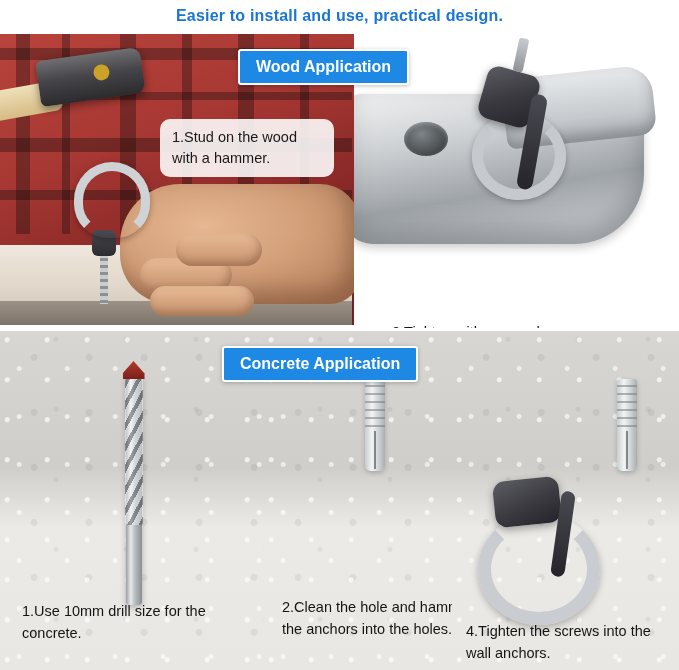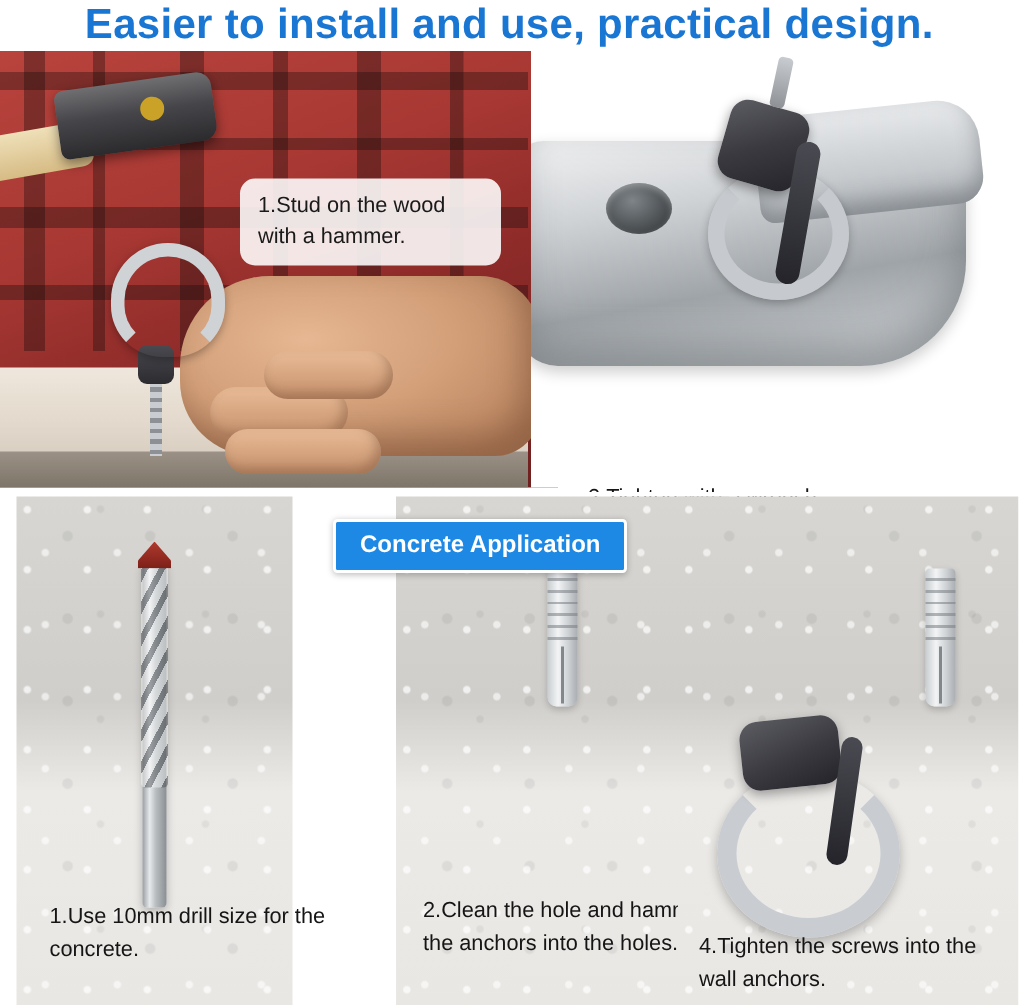--- a/index.html
+++ b/index.html
@@ -24,21 +24,21 @@
   .headline {
     position: absolute;
     top: 0;
     left: 0;
     width: 679px;
     height: 32px;
     display: flex;
     align-items: center;
     justify-content: center;
     color: #1976d2;
-    font-size: 28px;
+    font-size: 16px;
     font-weight: bold;
     letter-spacing: 0.2px;
     white-space: nowrap;
   }
 
   
   .top-block {
     position: absolute;
     top: 32px;
     left: 0;
@@ -221,21 +221,21 @@
     top: 0;
     height: 339px;
     background:
       radial-gradient(circle at 18% 22%, rgba(255,255,255,.7) 0 2px, transparent 3px),
       radial-gradient(circle at 62% 48%, rgba(0,0,0,.06) 0 3px, transparent 4px),
       radial-gradient(circle at 80% 12%, rgba(0,0,0,.05) 0 2px, transparent 3px),
       radial-gradient(circle at 40% 78%, rgba(255,255,255,.6) 0 2px, transparent 3px),
       linear-gradient(180deg,#d7d6d2 0%, #cfcecb 40%, #eceae7 58%, #e9e7e4 100%);
     background-size: 40px 40px, 55px 55px, 70px 70px, 48px 48px, 100% 100%;
   }
-  .c1 { left: 11px; width: 184px; }
+  .c1 { left: 0; width: 240px; padding-left: 27px; }
   .c2 { left: 228px; width: 222px; margin-left: 36px; }
   .c3 { left: 452px; width: 227px; }
 
   .drill-bit {
     position: absolute;
     left: 50%;
     transform: translateX(-50%);
     top: 44px;
     width: 16px;
     height: 230px;
@@ -410,20 +410,21 @@
     <div class="panel wrench-photo">
       <div class="wrench-body"></div>
       <div class="wrench-jaw"></div>
       <div class="wrench-hole"></div>
       <div class="hook2-shackle"></div>
       <div class="hook2-body"></div>
       <div class="hook2-latch"></div>
       <div class="hook2-stud"></div>
     </div>
 
+    <div class="blue-label label-wood">Wood Application</div>
 
     <div class="caption cap-wrench">2.Tighten with a wrench.</div>
   </div>
 
   <div class="bottom-block">
 
     <div class="concrete c1">
       <div class="drill-bit"></div>
       <div class="flute"></div>
       <div class="drill-tip"></div>

